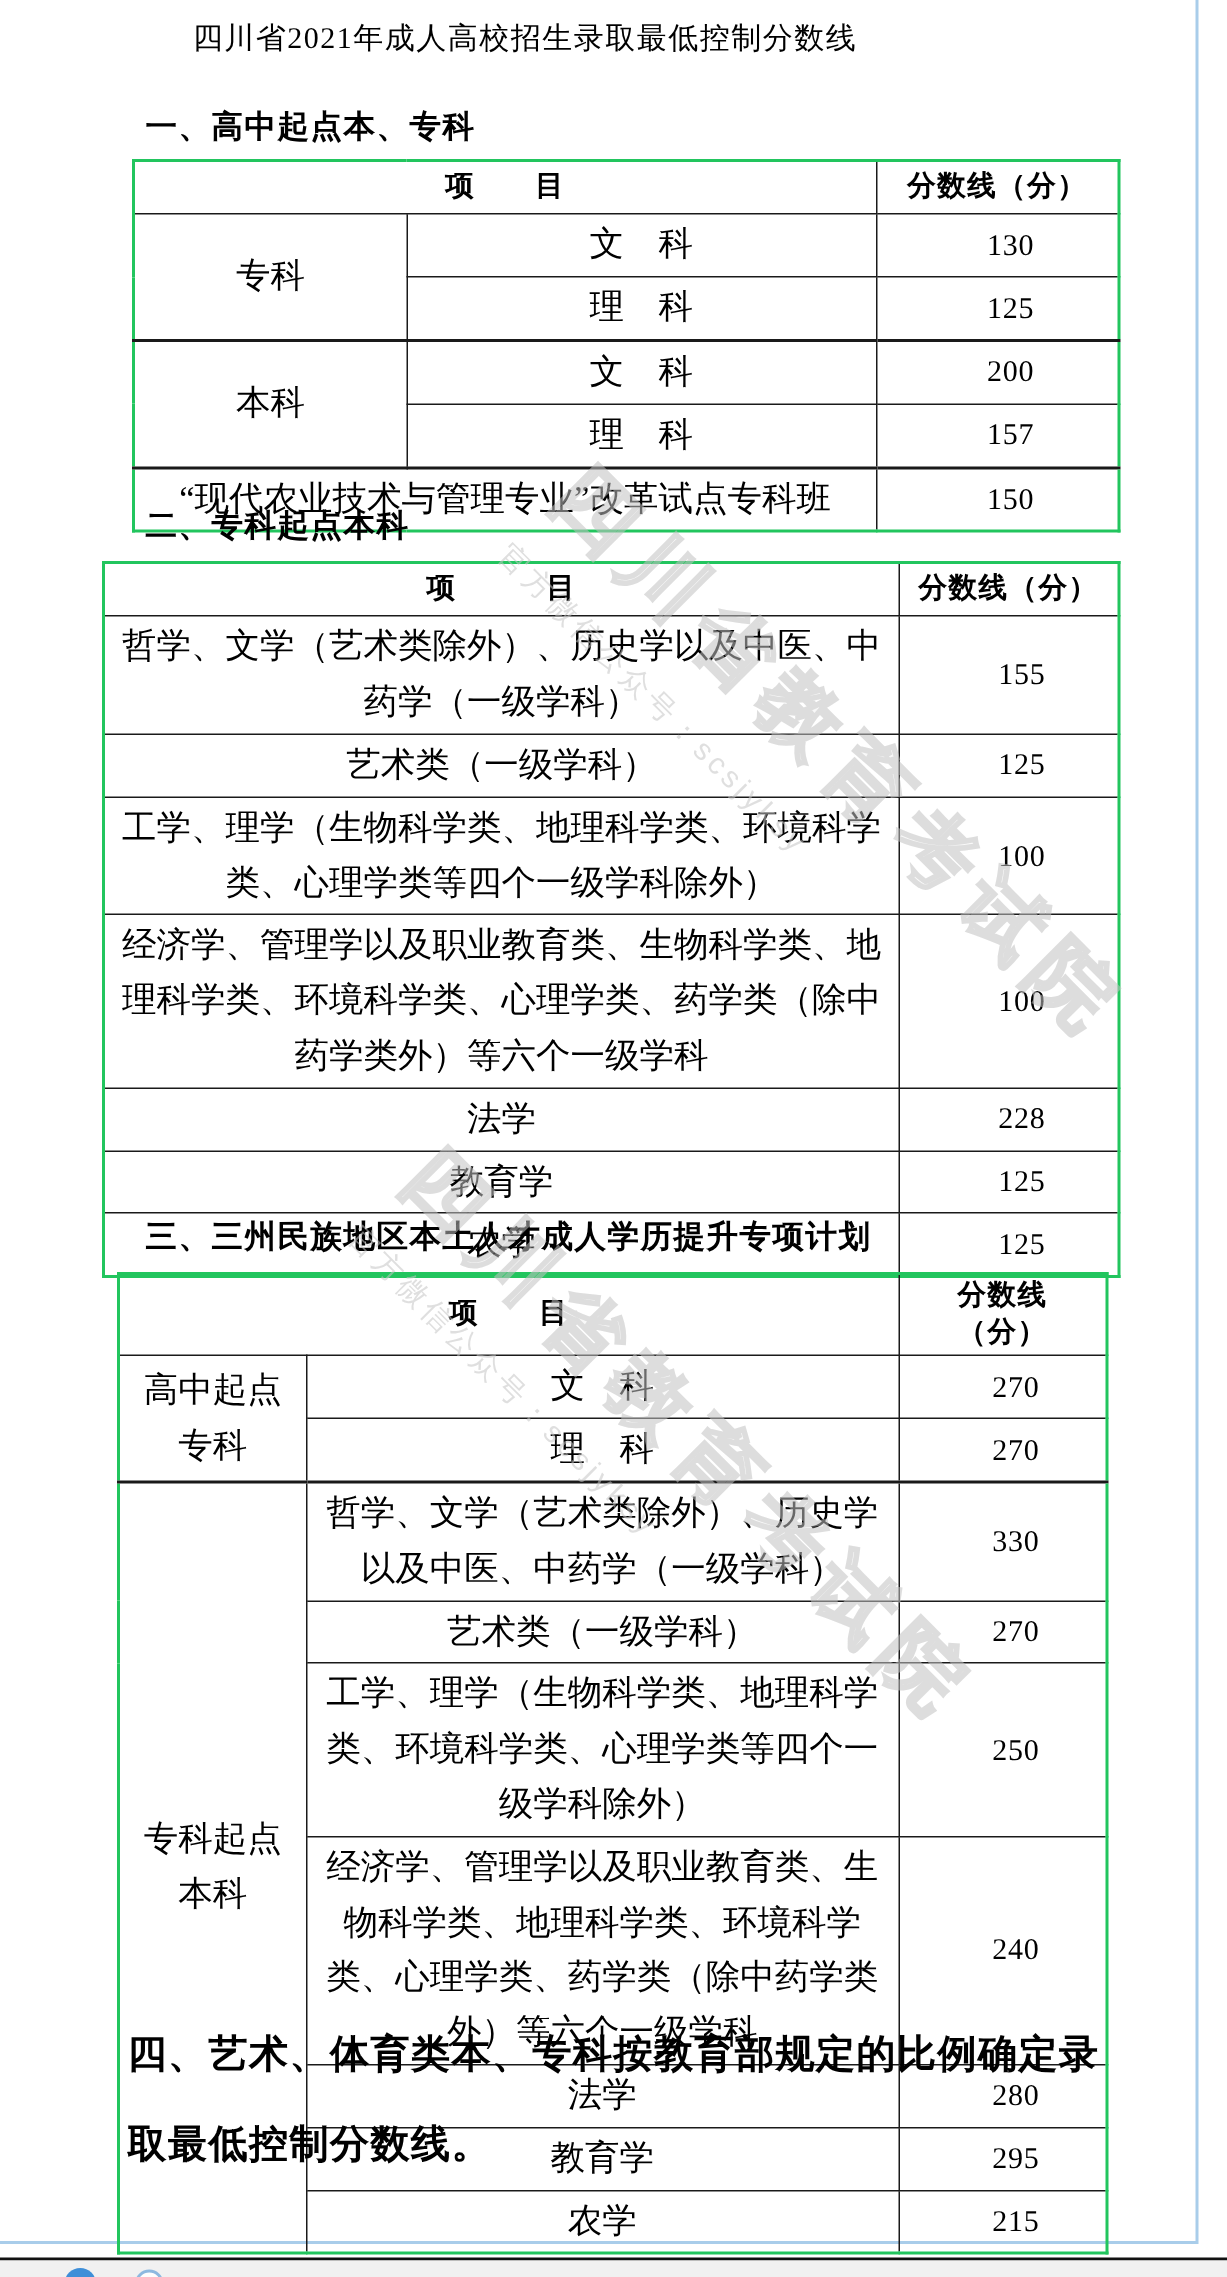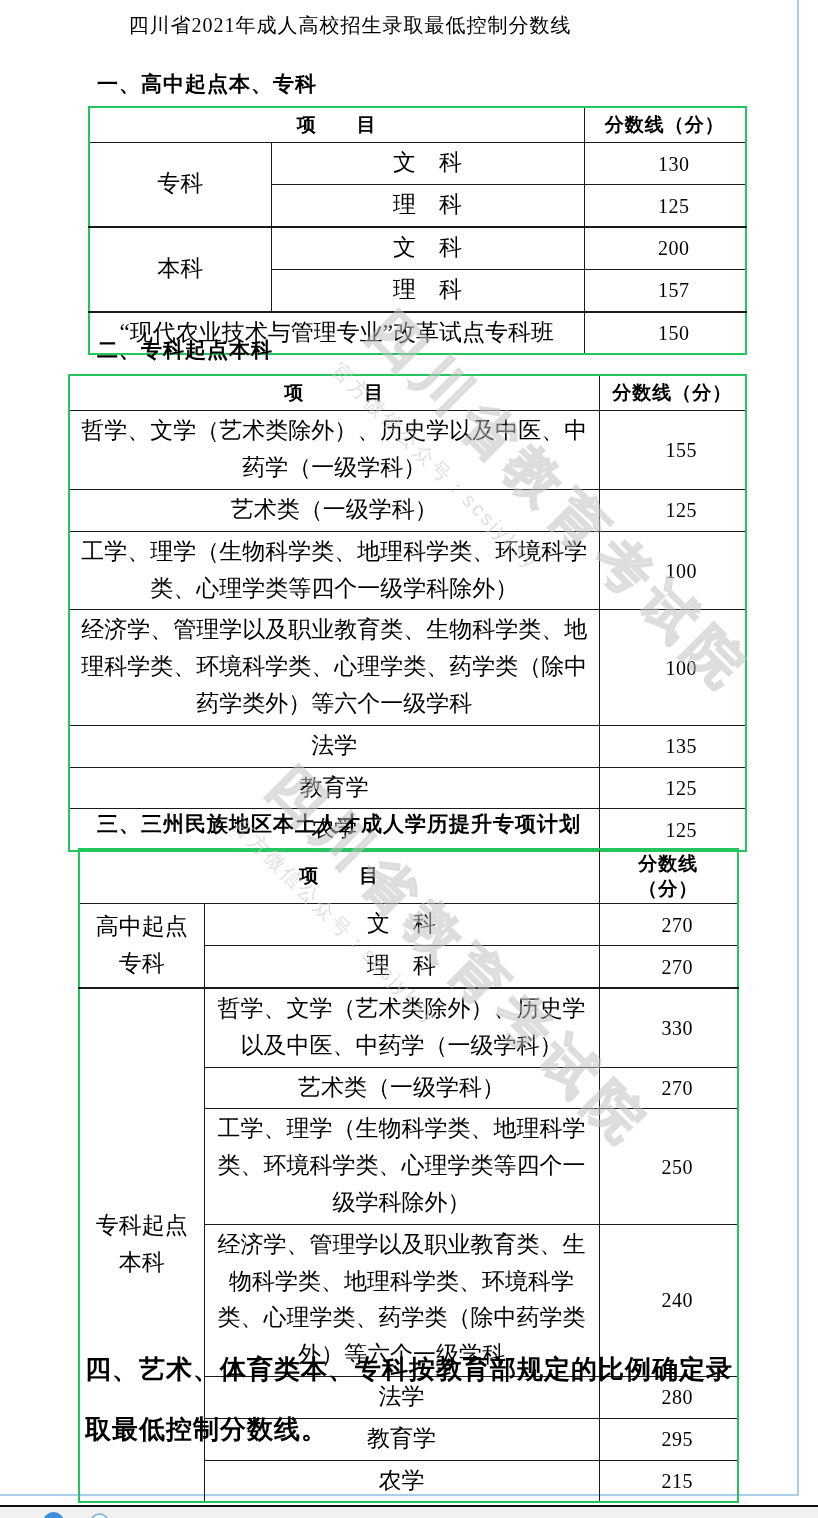--- a/index.html
+++ b/index.html
@@ -196,21 +196,21 @@
   <tr style="height:56px">
     <td>工学、理学（生物科学类、地理科学类、环境科学类、心理学类等四个一级学科除外）</td>
     <td class="score">100</td>
   </tr>
   <tr style="height:56px">
     <td>经济学、管理学以及职业教育类、生物科学类、地理科学类、环境科学类、心理学类、药学类（除中药学类外）等六个一级学科</td>
     <td class="score">100</td>
   </tr>
   <tr style="height:31px">
     <td>法学</td>
-    <td class="score">135</td>
+    <td class="score">228</td>
   </tr>
   <tr style="height:31px">
     <td>教育学</td>
     <td class="score">125</td>
   </tr>
   <tr style="height:31px">
     <td>农学</td>
     <td class="score">125</td>
   </tr>
 </tbody>

